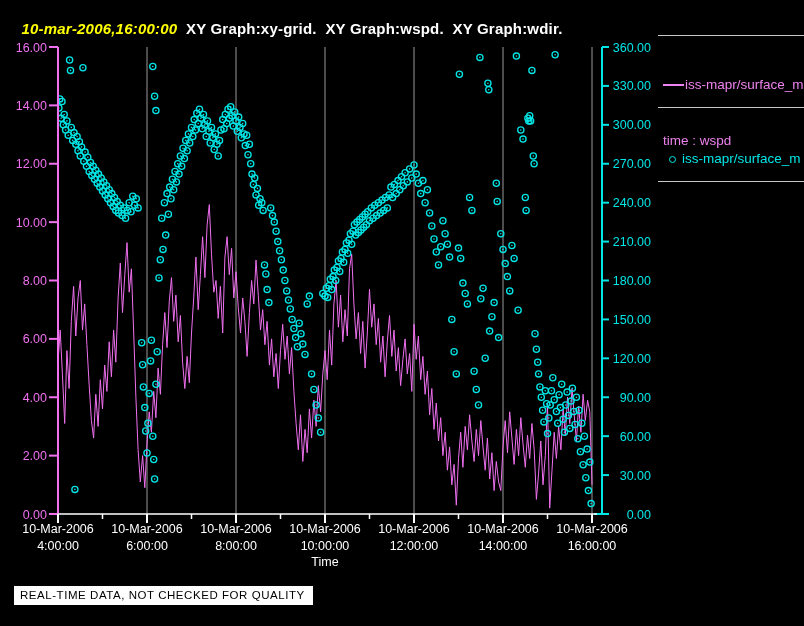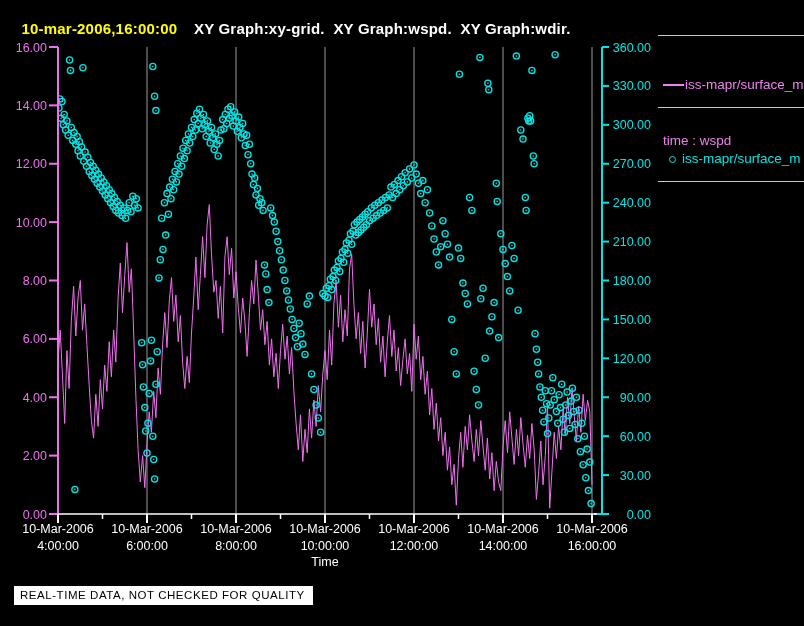--- a/index.html
+++ b/index.html
@@ -1,21 +1,21 @@
 <!DOCTYPE html>
 <html><head>
 <meta charset="utf-8">
 <style>
   html,body{margin:0;padding:0;background:#000;}
   #screen{position:relative;width:804px;height:626px;background:#000;overflow:hidden;
           font-family:"Liberation Sans",sans-serif;}
   #title-bar{position:absolute;top:3px;left:4px;font-size:15px;font-weight:bold;
              white-space:pre;letter-spacing:.2px;}
-  #title-date{color:#ffff00;}
-  #title-graphs{color:#ffffff;margin-left:8px;}
+  #title-date{color:#ffff00;font-style:italic;}
+  #title-graphs{color:#ffffff;}
   #chart-svg{position:absolute;top:0;left:0;}
   
   #legend{position:absolute;top:28px;left:655px;width:149px;height:160px;overflow:hidden;}
   .legend-rule{position:absolute;left:3px;width:200px;height:1px;background:#c8c8c8;}
   .legend-entry{position:absolute;left:8px;width:240px;font-size:13.5px;line-height:18.6px;
                 white-space:pre;}
   .legend-row1{display:flex;align-items:center;}
   .sym-line{display:inline-block;width:21px;height:2px;margin-right:1px;flex:0 0 auto;}
   .sym-circle{display:inline-block;width:5px;height:5px;border-radius:50%;
               border:1.5px solid #00e6e6;margin:0 6px 0 6px;flex:0 0 auto;}

